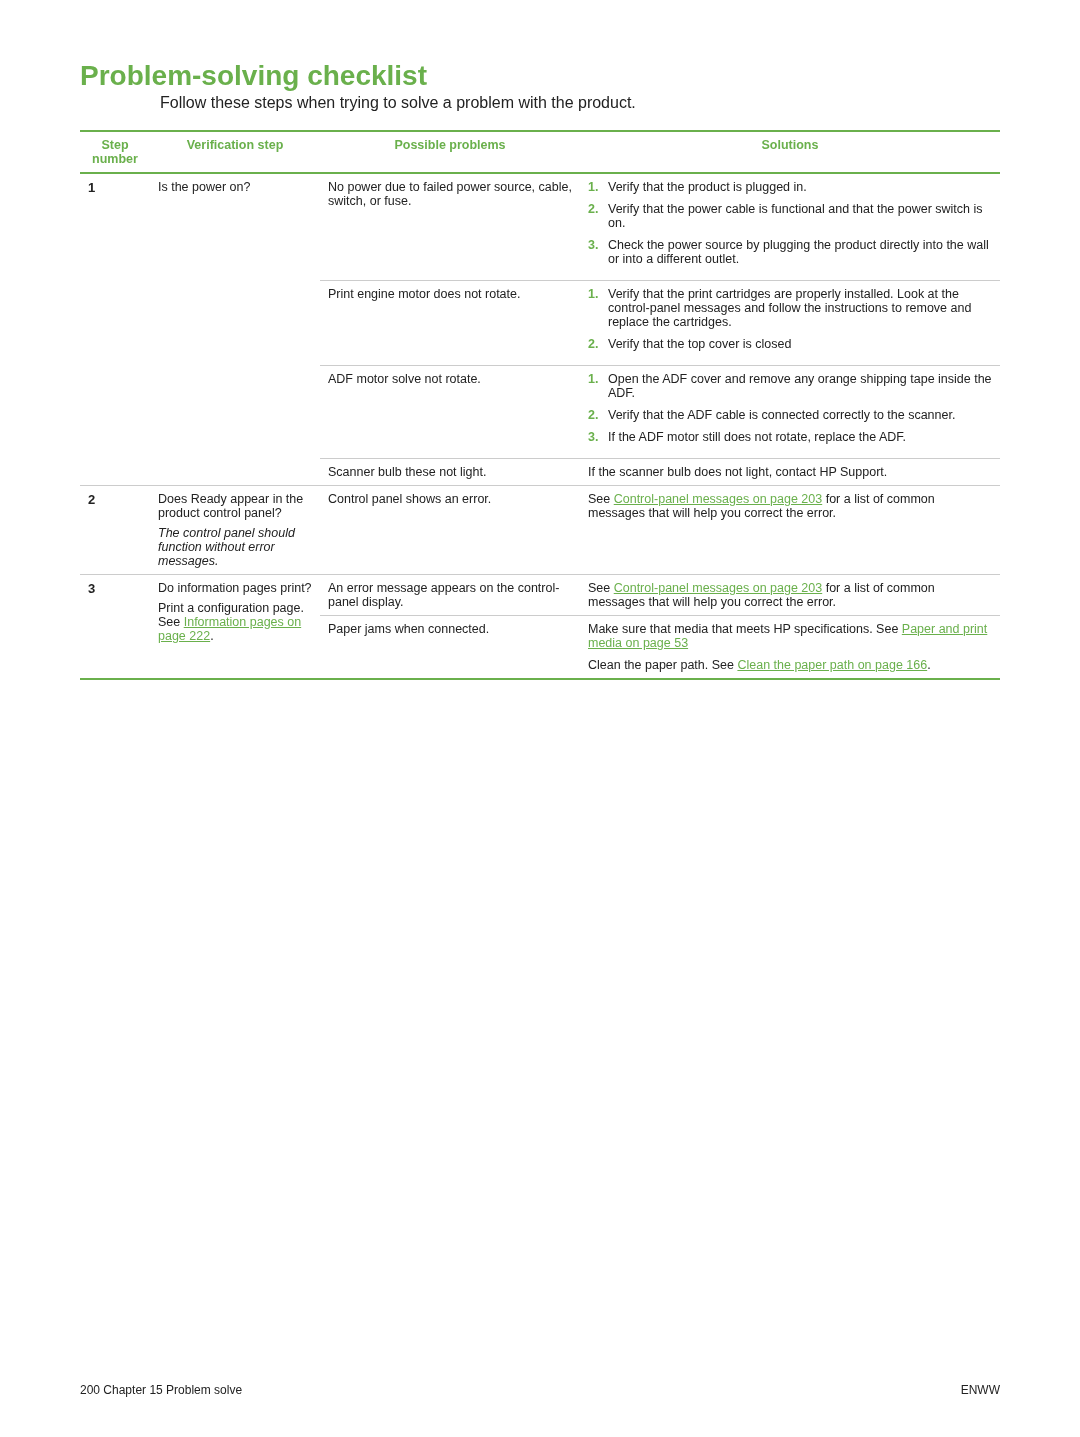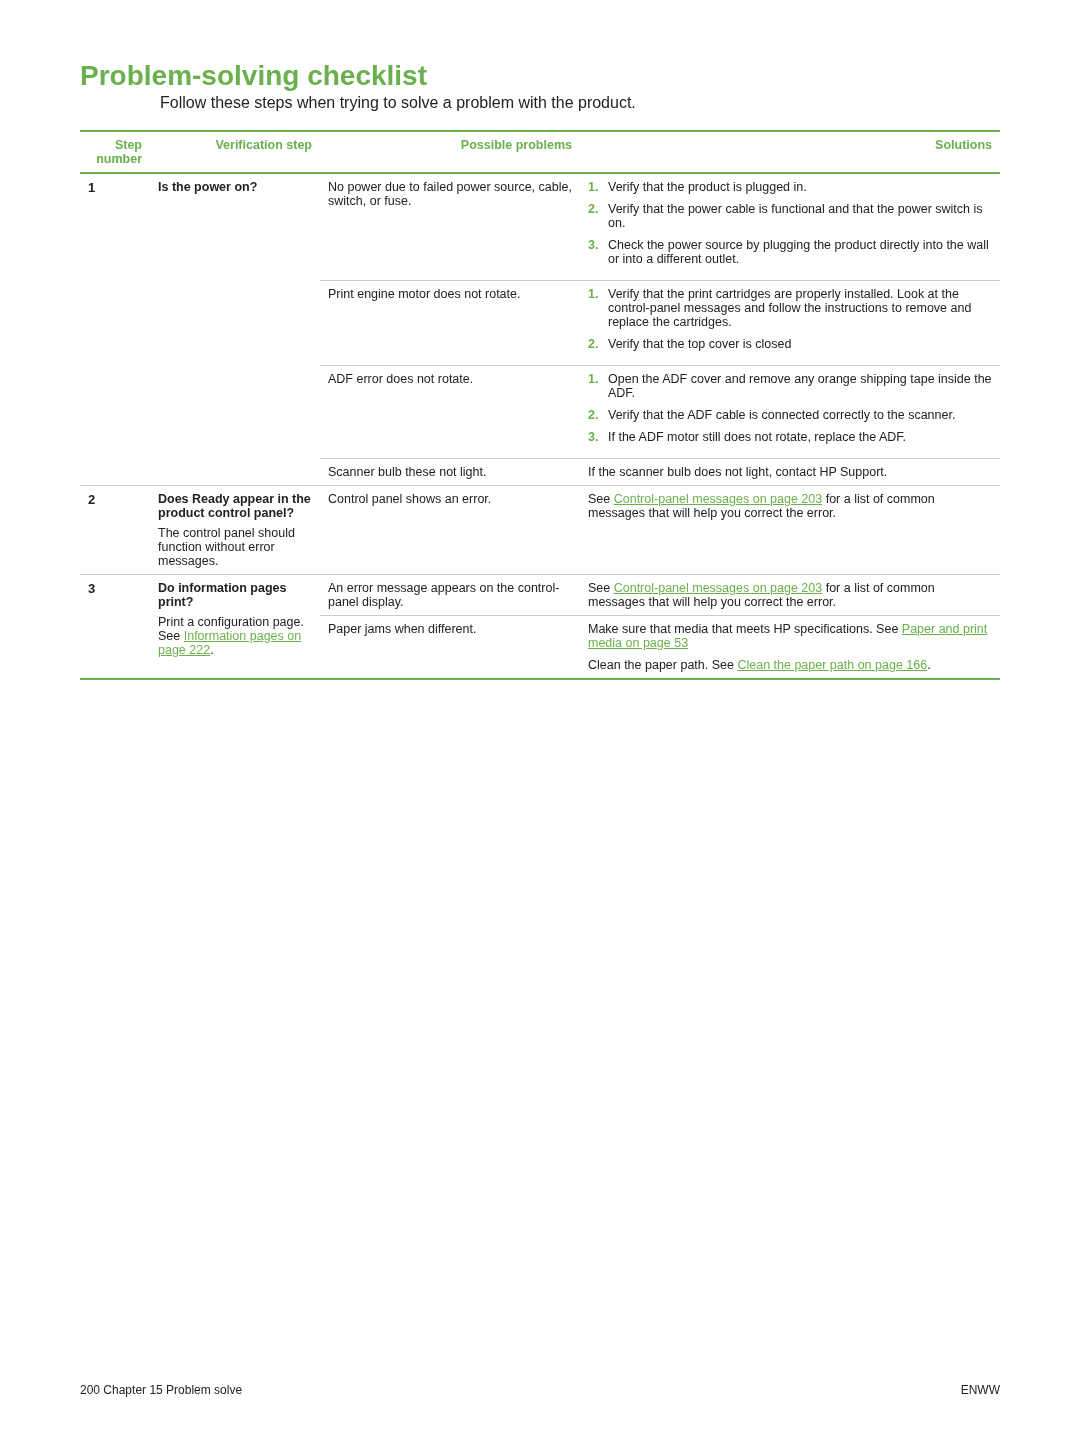--- a/index.html
+++ b/index.html
@@ -30,39 +30,39 @@
       font-size: 12.5px;
     }
     thead tr {
       border-top: 2.5px solid #6ab04c;
       border-bottom: 2.5px solid #6ab04c;
     }
     thead th {
       color: #6ab04c;
       font-weight: bold;
       padding: 6px 8px;
-      text-align: right;
+      text-align: center;
       vertical-align: top;
     }
     tbody tr {
       border-bottom: 1px solid #ccc;
     }
     tbody tr:last-child {
       border-bottom: 2px solid #6ab04c;
     }
     td {
       padding: 6px 8px;
       vertical-align: top;
     }
     .col-step { width: 70px; font-weight: bold; }
     .col-verify { width: 170px; }
     .col-problems { width: 260px; }
     .col-solutions { width: auto; }
     .step-num { font-weight: bold; font-size: 13px; }
-    .verify-bold { font-weight: bold; }
+    .verify-bold { font-weight: normal; }
     ol.solutions {
       list-style: none;
       padding: 0;
       margin: 0;
     }
     ol.solutions li {
       display: flex;
       gap: 6px;
       margin-bottom: 8px;
       align-items: flex-start;
@@ -135,21 +135,21 @@
               <span>Verify that the print cartridges are properly installed. Look at the control-panel messages and follow the instructions to remove and replace the cartridges.</span>
             </li>
             <li>
               <span class="num">2.</span>
               <span>Verify that the top cover is closed</span>
             </li>
           </ol>
         </td>
       </tr>
       <tr>
-        <td class="col-problems">ADF error does not rotate.</td>
+        <td class="col-problems">ADF motor solve not rotate.</td>
         <td class="col-solutions">
           <ol class="solutions">
             <li>
               <span class="num">1.</span>
               <span>Open the ADF cover and remove any orange shipping tape inside the ADF.</span>
             </li>
             <li>
               <span class="num">2.</span>
               <span>Verify that the ADF cable is connected correctly to the scanner.</span>
             </li>
@@ -163,40 +163,40 @@
       <tr>
         <td class="col-problems">Scanner bulb these not light.</td>
         <td class="col-solutions">
           <p>If the scanner bulb does not light, contact HP Support.</p>
         </td>
       </tr>
       <tr>
         <td class="col-step" rowspan="1"><span class="step-num">2</span></td>
         <td class="col-verify" rowspan="1">
           <div class="verify-bold">Does Ready appear in the product control panel?</div>
-          <div style="margin-top: 6px;">The control panel should function without error messages.</div>
+          <div style="margin-top: 6px; font-style: italic;">The control panel should function without error messages.</div>
         </td>
         <td class="col-problems">Control panel shows an error.</td>
         <td class="col-solutions">
           <p>See <a href="#" class="link">Control-panel messages on page 203</a> for a list of common messages that will help you correct the error.</p>
         </td>
       </tr>
       <tr>
         <td class="col-step" rowspan="2"><span class="step-num">3</span></td>
         <td class="col-verify" rowspan="2">
           <div class="verify-bold">Do information pages print?</div>
           <div style="margin-top: 6px;">Print a configuration page. See <a href="#" class="link">Information pages on page 222</a>.</div>
         </td>
         <td class="col-problems">An error message appears on the control-panel display.</td>
         <td class="col-solutions">
           <p>See <a href="#" class="link">Control-panel messages on page 203</a> for a list of common messages that will help you correct the error.</p>
         </td>
       </tr>
       <tr>
-        <td class="col-problems">Paper jams when different.</td>
+        <td class="col-problems">Paper jams when connected.</td>
         <td class="col-solutions">
           <p>Make sure that media that meets HP specifications. See <a href="#" class="link">Paper and print media on page 53</a></p>
           <p style="margin-top: 8px;">Clean the paper path. See <a href="#" class="link">Clean the paper path on page 166</a>.</p>
         </td>
       </tr>
     </tbody>
 </table>
 
 <div class="footer">
   <span>200   Chapter 15   Problem solve</span>

